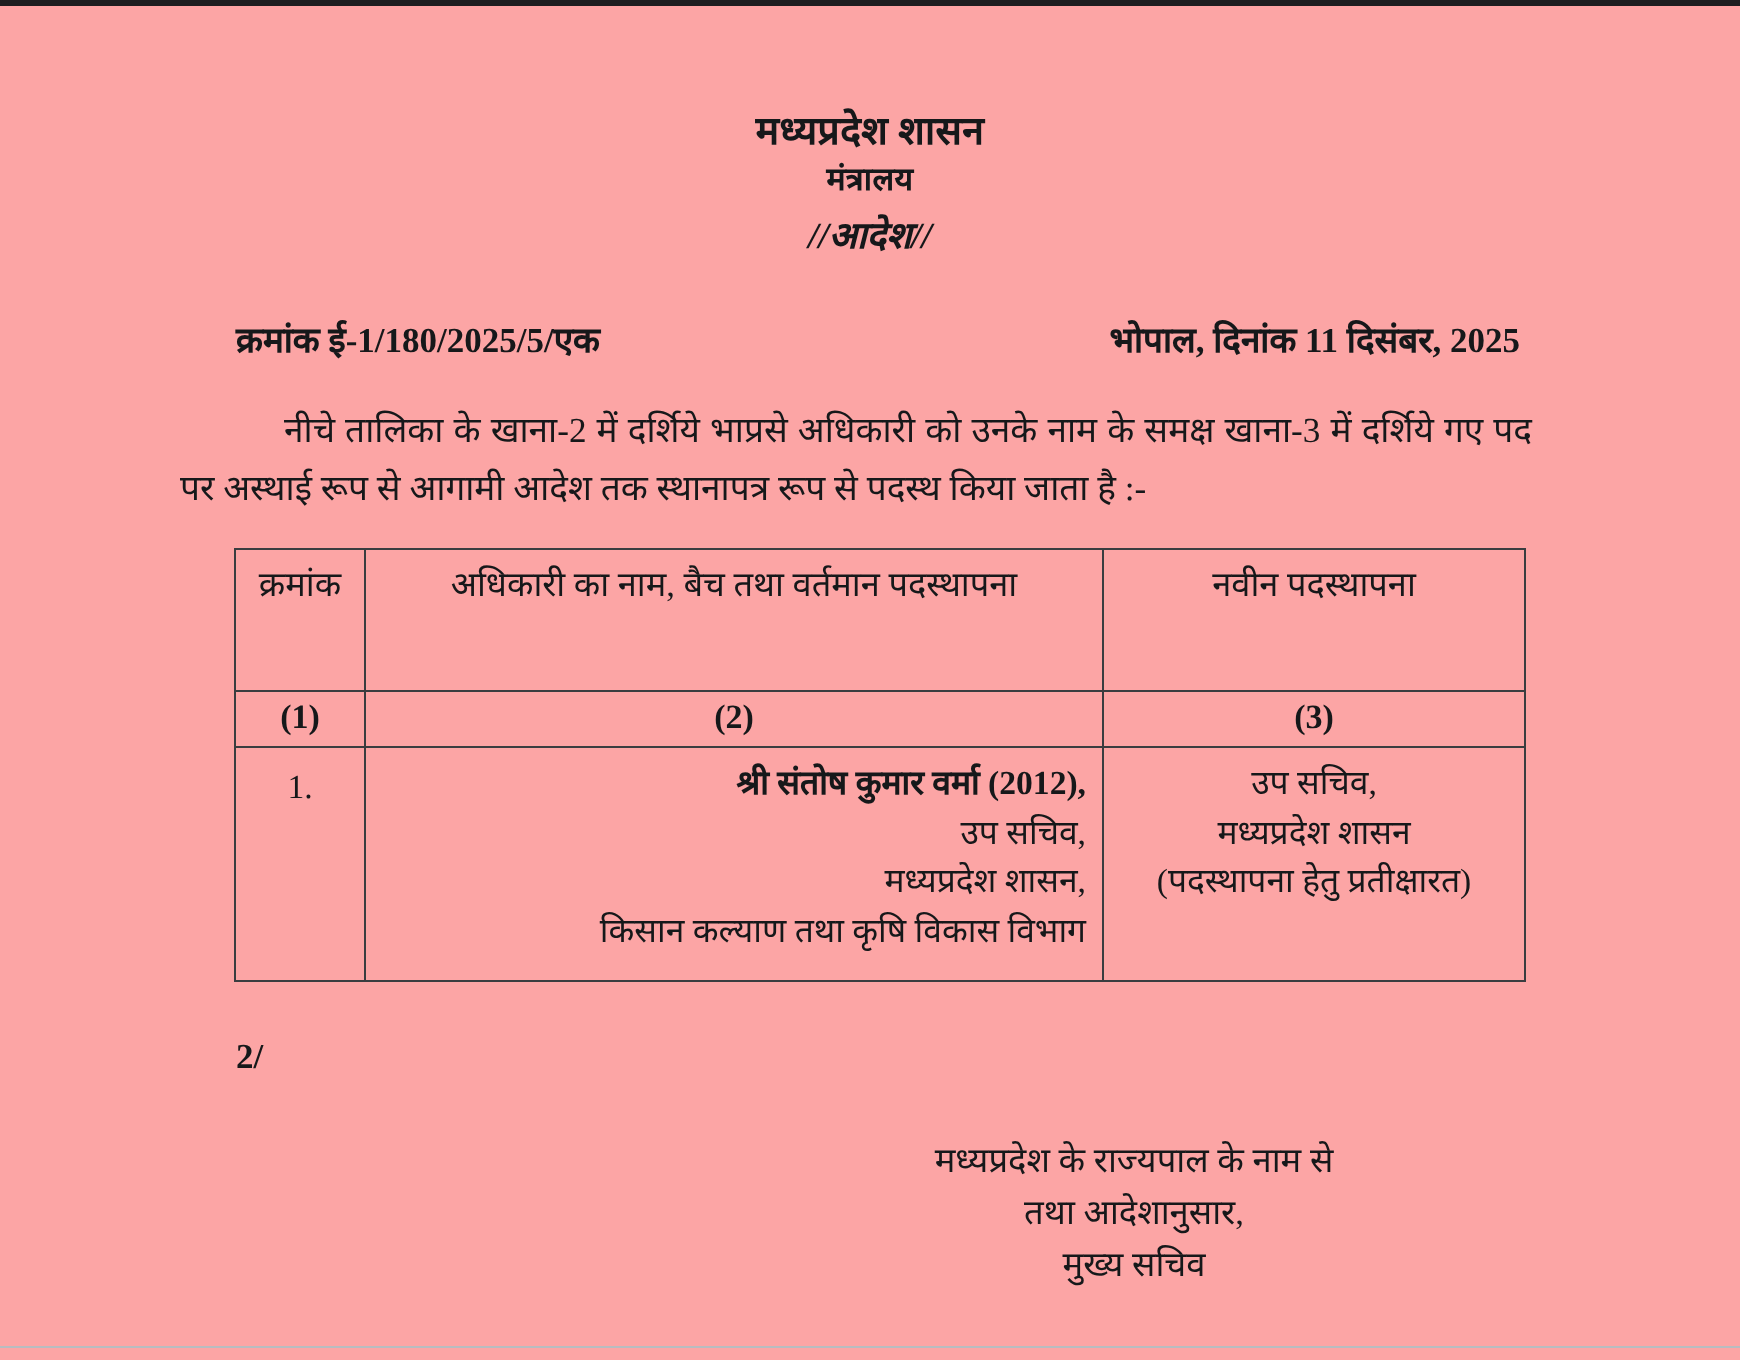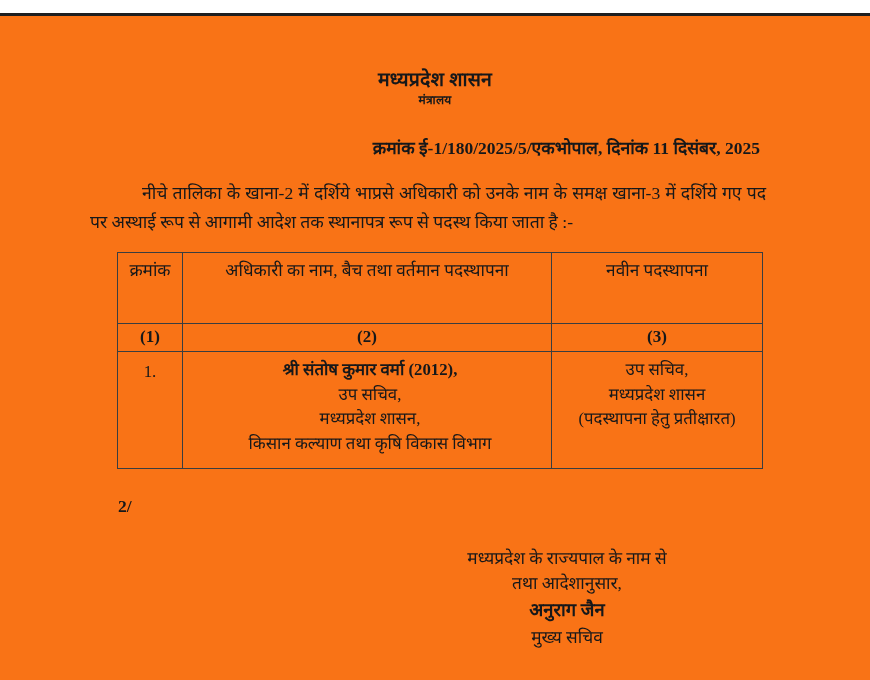--- a/index.html
+++ b/index.html
@@ -14,22 +14,21 @@
     position: relative;
     overflow: hidden;
     font-family: "Liberation Serif", "DejaVu Serif", serif;
     color: #16181a;
     -webkit-font-smoothing: antialiased;
   }
 
   .page {
     position: absolute;
     inset: 0;
-    background: #f97316;
-    margin-top: 13px;
+    background: #fca5a5;
   }
 
   
   .top-scan-bar {
     position: absolute;
     top: 0;
     left: 0;
     width: 870px;
     height: 3px;
     background: #1d1f21;
@@ -57,36 +56,35 @@
     text-align: center;
     margin-top: 54px;
     line-height: 1.34;
   }
   .letterhead .lh-line {
     font-size: 19.5px;
     font-weight: bold;
     letter-spacing: 0.2px;
   }
   .letterhead .lh-line.small {
-    font-size: 12px;
-    font-family: Liberation Mono, monospace;
+    font-size: 16px;
   }
   .letterhead .lh-order {
     font-size: 18.5px;
     font-weight: bold;
     font-style: italic;
     margin-top: 5px;
   }
 
   
   .ref-row {
     margin-top: 26px;
     padding: 0 110px 0 118px;
     display: flex;
-    justify-content: flex-end;
+    justify-content: space-between;
     align-items: baseline;
     font-size: 17.5px;
     font-weight: bold;
   }
   .ref-row .ref-no { white-space: nowrap; }
   .ref-row .ref-date { white-space: nowrap; }
 
   
   .body-para {
     margin-top: 20px;
@@ -135,21 +133,21 @@
     font-size: 16.8px;
     line-height: 1.46;
     padding: 6px 8px 12px 8px;
     height: 86px;
   }
   .data-row .cell-sno {
     text-align: center;
     padding-top: 8px;
   }
   .data-row .cell-officer {
-    text-align: center;
+    text-align: right;
     padding-left: 14px;
   }
   .data-row .cell-officer .officer-name {
     font-weight: bold;
   }
   .data-row .cell-posting {
     text-align: center;
   }
 
   
@@ -193,20 +191,21 @@
 
 <div class="page">
 
   <div class="top-scan-bar"></div>
 
   <div class="content">
 
     <div class="letterhead">
       <div class="lh-line">मध्यप्रदेश शासन</div>
       <div class="lh-line small">मंत्रालय</div>
+      <div class="lh-order">//आदेश//</div>
     </div>
 
     <div class="ref-row">
       <div class="ref-no">क्रमांक ई-1/180/2025/5/एक</div>
       <div class="ref-date">भोपाल, दिनांक 11 दिसंबर, 2025</div>
     </div>
 
     <div class="body-para">नीचे तालिका के खाना-2 में दर्शिये भाप्रसे अधिकारी को उनके नाम के समक्ष खाना-3 में दर्शिये गए पद पर अस्थाई रूप से आगामी आदेश तक स्थानापत्र रूप से पदस्थ किया जाता है :-</div>
 
     <table class="order-table">
@@ -246,21 +245,20 @@
     </table>
 
     <div class="clause">
       <div class="clause-marker">2/</div>
     </div>
 
     <div class="signature">
       <div class="sig-inner">
         <div>मध्यप्रदेश के राज्यपाल के नाम से</div>
         <div>तथा आदेशानुसार,</div>
-        <div class="sig-name">अनुराग जैन</div>
         <div>मुख्य सचिव</div>
         
       </div>
     </div>
 
   </div>
 
   <div class="bottom-rule"></div>
 </div>
 

